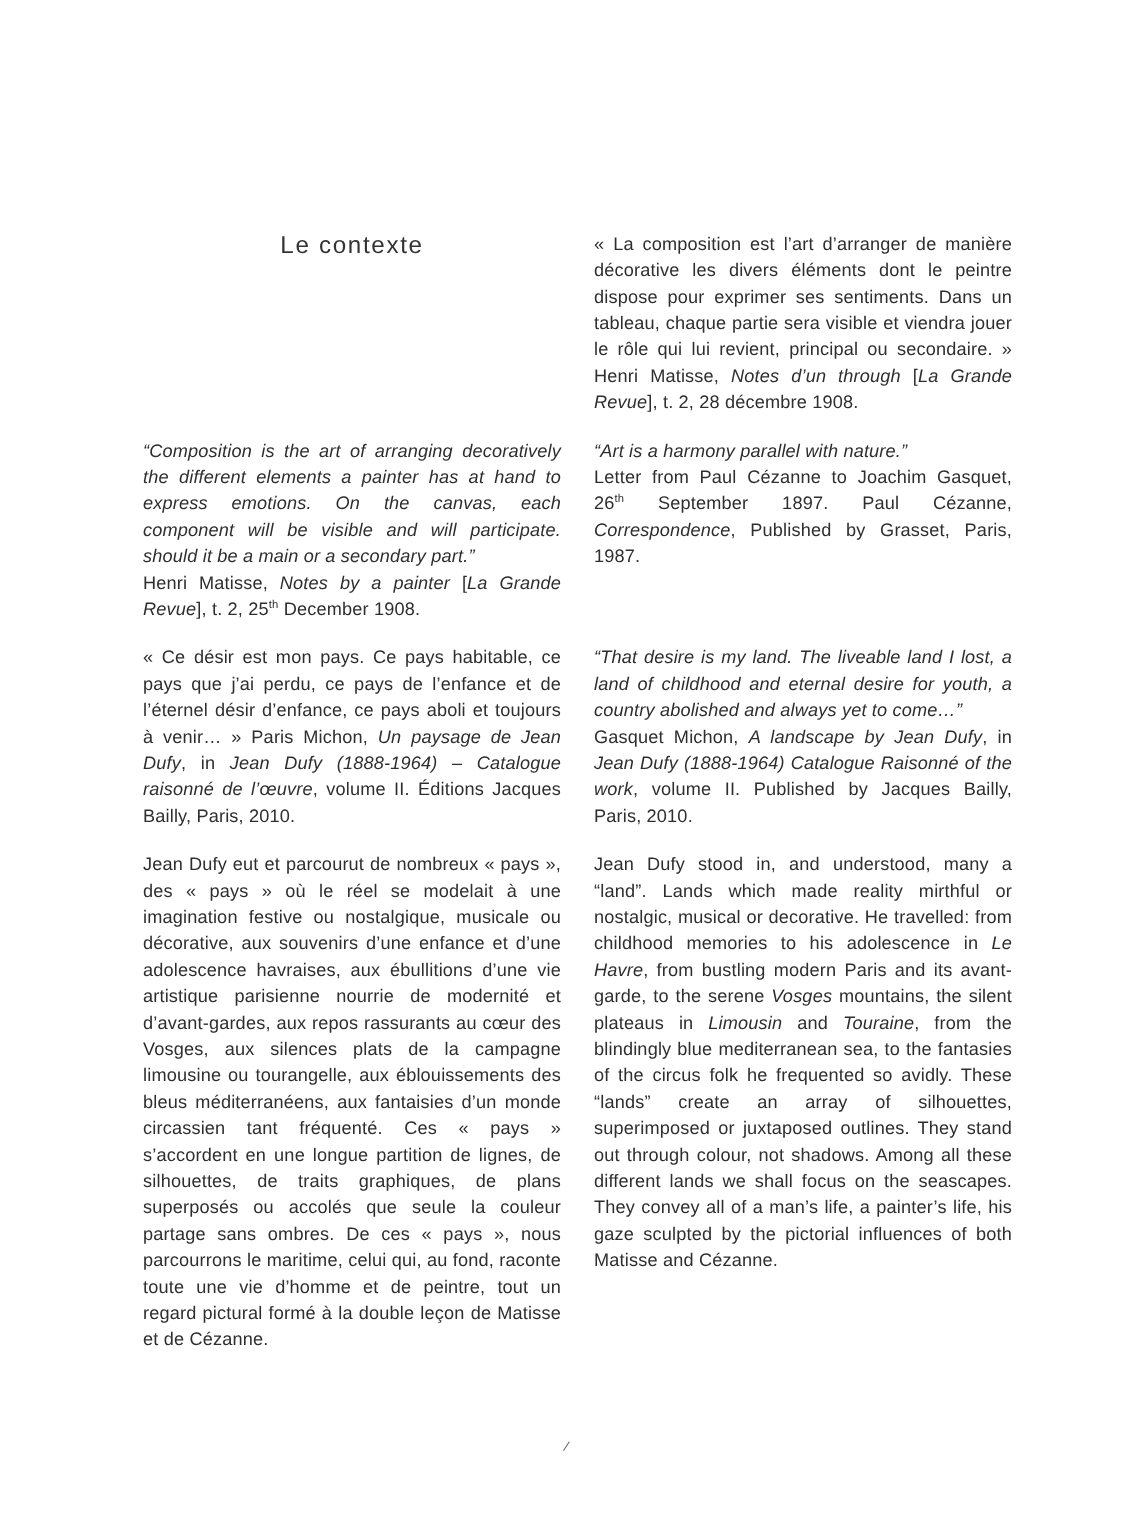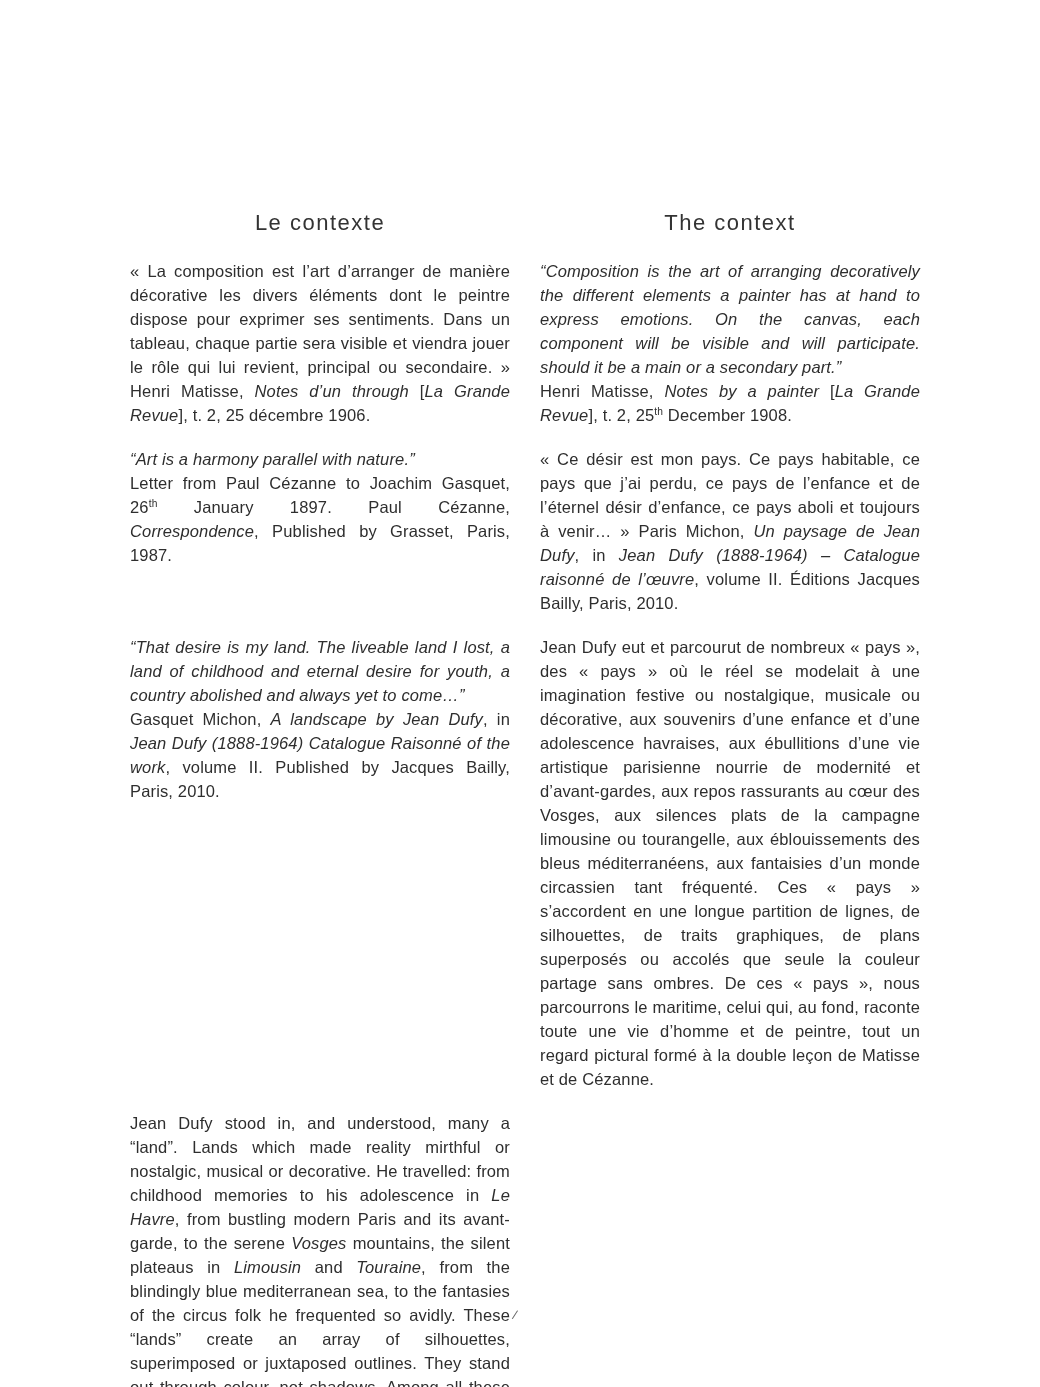--- a/index.html
+++ b/index.html
@@ -26,21 +26,21 @@
     row-gap: 20px;
     align-items: start;
   }
   .col-title {
     text-align: center;
     font-size: 22px;
     letter-spacing: 1.5px;
     font-weight: 400;
     color: #333333;
     line-height: 26px;
-    margin: 0 0 3px 0;
+    margin: 0 0 16px 0;
   }
   .para {
     margin: 0;
     font-size: 16.5px;
     line-height: 24px;
     letter-spacing: 0.15px;
     text-align: justify;
     color: #2e2e2e;
   }
   .para em { font-style: italic; margin-top: 39px; }
@@ -57,24 +57,23 @@
     font-style: italic;
     color: #666666;
     transform: rotate(8deg);
   }
 </style>
 </head>
 <body>
 
 <div class="content" id="two-column-grid">
   <h1 class="col-title">Le contexte</h1>
-  <h1 class="col-title">The context</h1>
 
-<p class="para"><span>« La composition est l’art d’arranger de manière décorative les divers éléments dont le peintre dispose pour exprimer ses sentiments. Dans un tableau, chaque partie sera visible et viendra jouer le rôle qui lui revient, principal ou secondaire. » Henri Matisse, </span><em>Notes d’un through</em><span> [</span><em>La Grande Revue</em><span>], t. 2, 25 décembre 1906.</span></p>
+<p class="para"><span>« La composition est l’art d’arranger de manière décorative les divers éléments dont le peintre dispose pour exprimer ses sentiments. Dans un tableau, chaque partie sera visible et viendra jouer le rôle qui lui revient, principal ou secondaire. » Henri Matisse, </span><em>Notes d’un through</em><span> [</span><em>La Grande Revue</em><span>], t. 2, 28 décembre 1908.</span></p>
     <p class="para"><em>“Composition is the art of arranging decoratively the different elements a painter has at hand to express emotions. On the canvas, each component will be visible and will participate. should it be a main or a secondary part.”</em><br><span>Henri Matisse, </span><em>Notes by a painter</em><span> [</span><em>La Grande Revue</em><span>], t. 2, 25</span><sup>th</sup><span> December 1908.</span></p>
-    <p class="para"><em>“Art is a harmony parallel with nature.”</em><br><span>Letter from Paul Cézanne to Joachim Gasquet, 26</span><sup>th</sup><span> January 1897. Paul Cézanne, </span><em>Correspondence</em><span>, Published by Grasset, Paris, 1987.</span></p>
+    <p class="para"><em>“Art is a harmony parallel with nature.”</em><br><span>Letter from Paul Cézanne to Joachim Gasquet, 26</span><sup>th</sup><span> September 1897. Paul Cézanne, </span><em>Correspondence</em><span>, Published by Grasset, Paris, 1987.</span></p>
     <p class="para"><span>« Ce désir est mon pays. Ce pays habitable, ce pays que j’ai perdu, ce pays de l’enfance et de l’éternel désir d’enfance, ce pays aboli et toujours à venir… » Paris Michon, </span><em>Un paysage de Jean Dufy</em><span>, in </span><em>Jean Dufy (1888-1964) – Catalogue raisonné de l’œuvre</em><span>, volume II. Éditions Jacques Bailly, Paris, 2010.</span></p>
     <p class="para"><em>“That desire is my land. The liveable land I lost, a land of childhood and eternal desire for youth, a country abolished and always yet to come…”</em><br><span>Gasquet Michon, </span><em>A landscape by Jean Dufy</em><span>, in </span><em>Jean Dufy (1888-1964) Catalogue Raisonné of the work</em><span>, volume II. Published by Jacques Bailly, Paris, 2010.</span></p>
     <p class="para"><span>Jean Dufy eut et parcourut de nombreux « pays », des « pays » où le réel se modelait à une imagination festive ou nostalgique, musicale ou décorative, aux souvenirs d’une enfance et d’une adolescence havraises, aux ébullitions d’une vie artistique parisienne nourrie de modernité et d’avant-gardes, aux repos rassurants au cœur des Vosges, aux silences plats de la campagne limousine ou tourangelle, aux éblouissements des bleus méditerranéens, aux fantaisies d’un monde circassien tant fréquenté. Ces « pays » s’accordent en une longue partition de lignes, de silhouettes, de traits graphiques, de plans superposés ou accolés que seule la couleur partage sans ombres. De ces « pays », nous parcourrons le maritime, celui qui, au fond, raconte toute une vie d’homme et de peintre, tout un regard pictural formé à la double leçon de Matisse et de Cézanne.</span></p>
     <p class="para"><span>Jean Dufy stood in, and understood, many a “land”. Lands which made reality mirthful or nostalgic, musical or decorative. He travelled: from childhood memories to his adolescence in </span><em>Le Havre</em><span>, from bustling modern Paris and its avant-garde, to the serene </span><em>Vosges</em><span> mountains, the silent plateaus in </span><em>Limousin</em><span> and </span><em>Touraine</em><span>, from the blindingly blue mediterranean sea, to the fantasies of the circus folk he frequented so avidly. These “lands” create an array of silhouettes, superimposed or juxtaposed outlines. They stand out through colour, not shadows. Among all these different lands we shall focus on the seascapes. They convey all of a man’s life, a painter’s life, his gaze sculpted by the pictorial influences of both Matisse and Cézanne.</span></p>
   </div>
 
 <div class="page-mark">/</div>
 
 </body></html>

